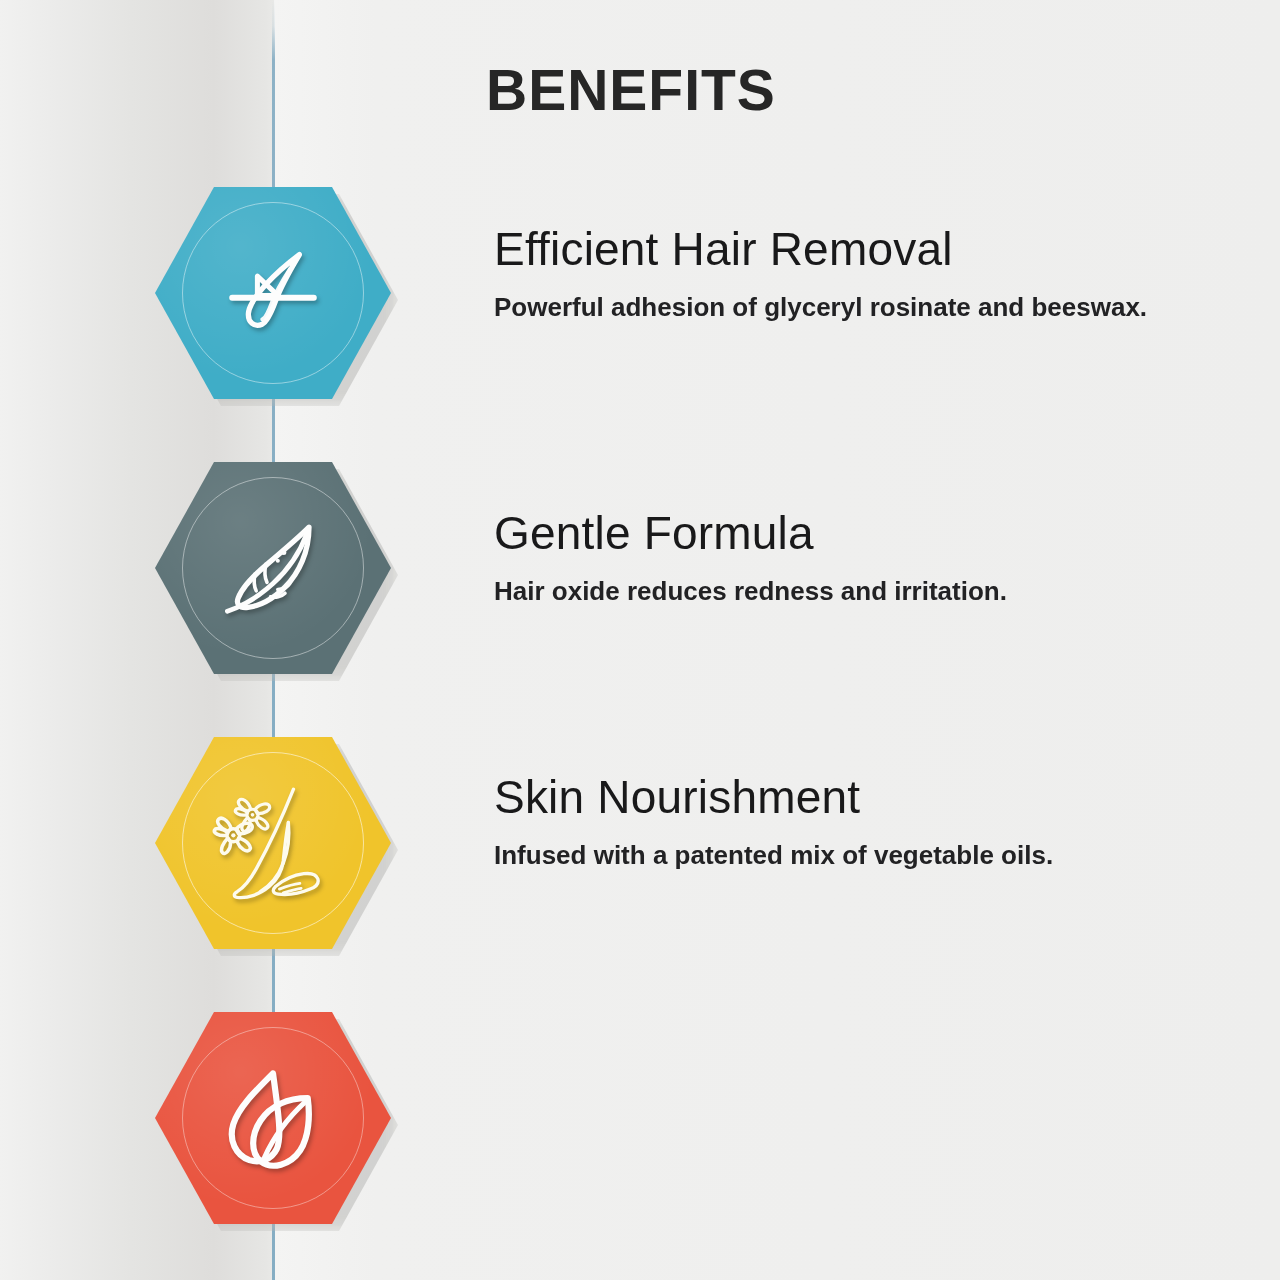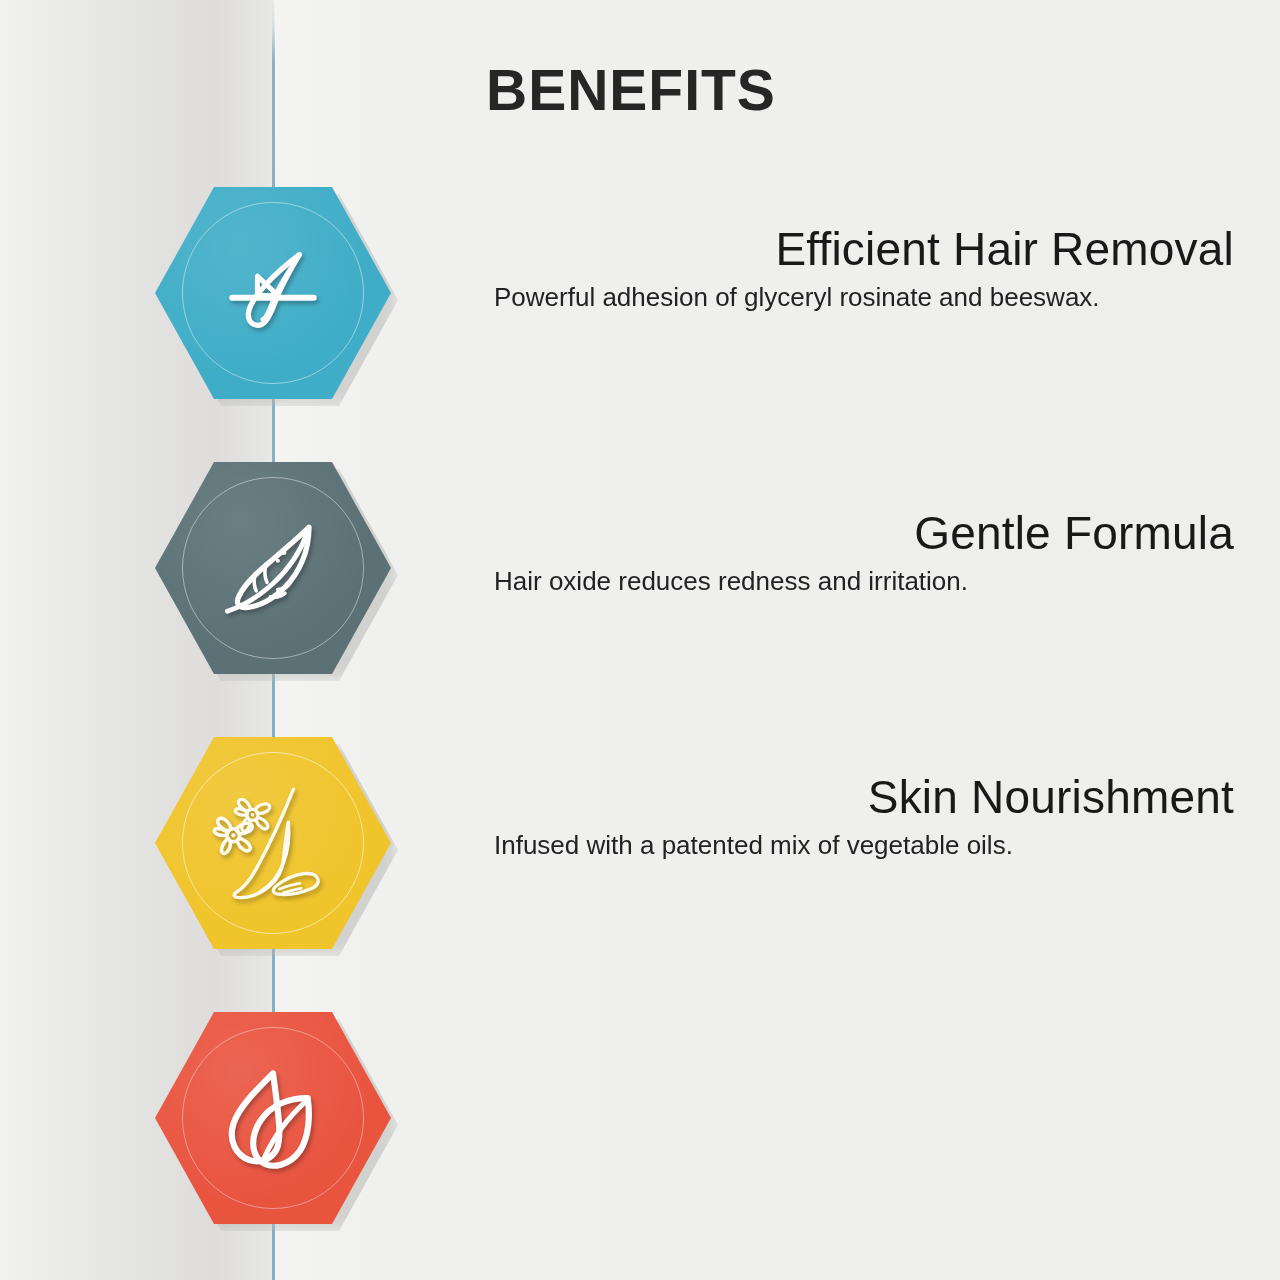--- a/index.html
+++ b/index.html
@@ -101,26 +101,25 @@
 
   
   .txt { position:absolute; left:494px; width:740px; }
   .b-title {
     font-size:46px;
     font-weight:400;
     color:#19191a;
     line-height:1.05;
     letter-spacing:.2px;
     white-space:nowrap;
-    text-align:right;
   }
   .b-desc {
-    margin-top:7px;
+    margin-top:17px;
     font-size:26px;
-    font-weight:400;
+    font-weight:700;
     color:#222224;
     line-height:1.33;
     max-width:660px;
   }
   .txt-1 { top:38px; }
   .txt-2 { top:47px; }
   .txt-3 { top:36px; }
   .txt-4 { top:45px; }
 </style>
 </head>

